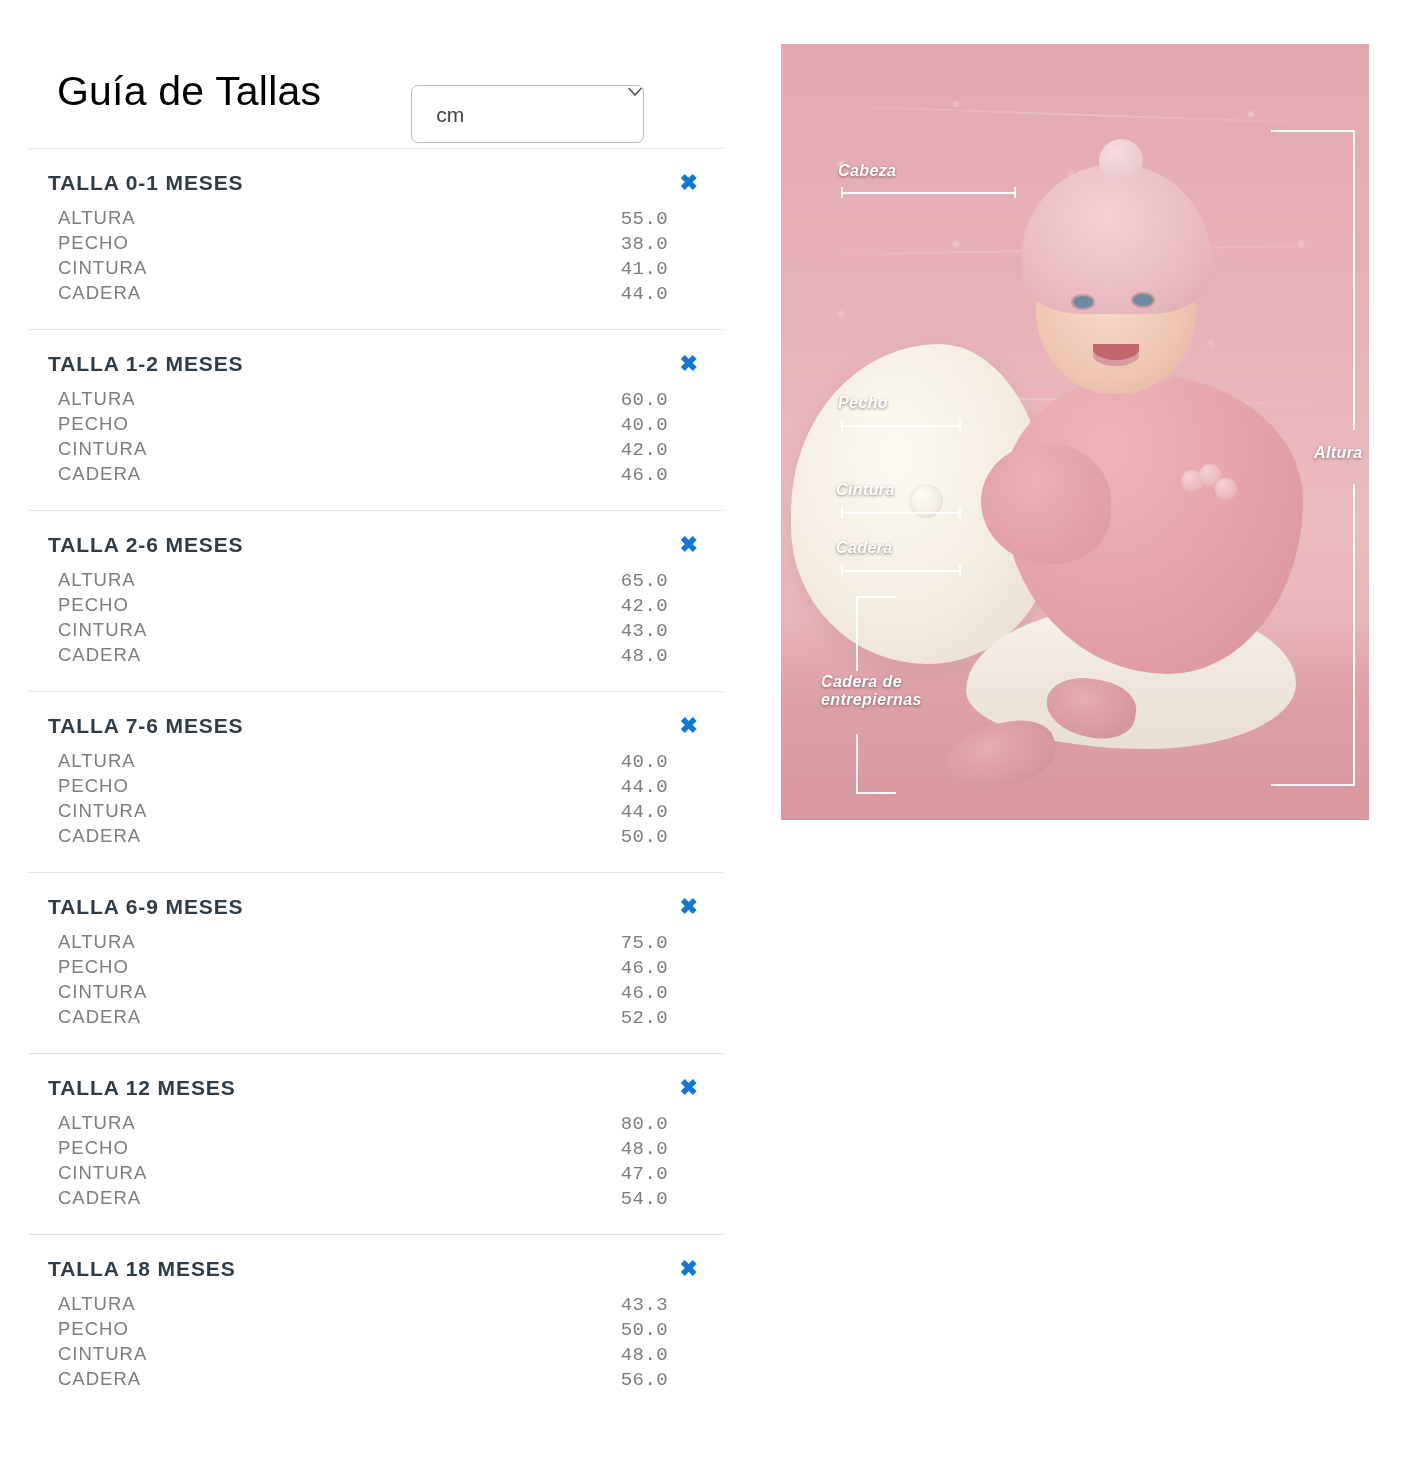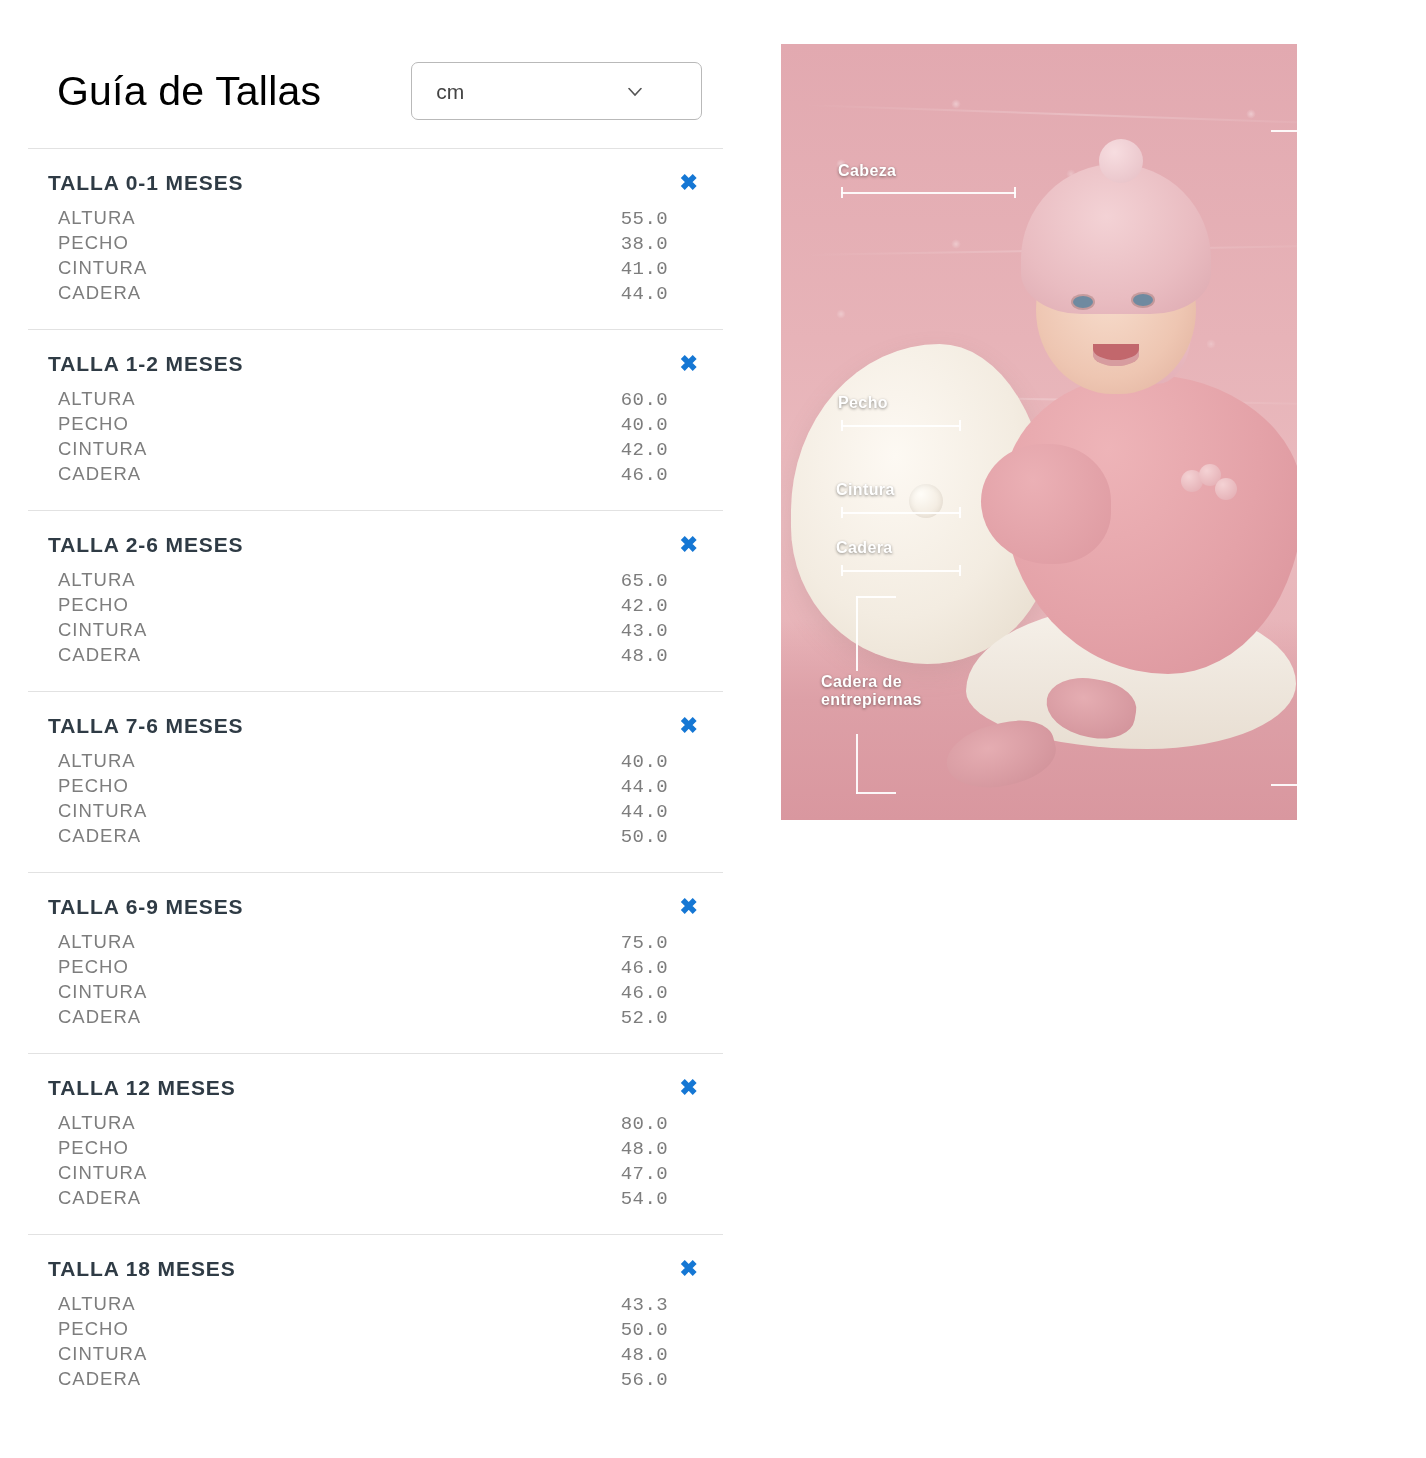--- a/index.html
+++ b/index.html
@@ -40,32 +40,33 @@
     letter-spacing: 0.2px;
     line-height: 1;
     white-space: nowrap;
   }
   #unit-select-wrap {
     position: relative;
     width: 249px;
     height: 58px;
   }
   #unit-select {
-    width: 291px;
+    width: 233px;
     height: 58px;
     border: 1px solid #b9b9b9;
     border-radius: 7px;
     background: #ffffff;
     font-size: 21px;
     color: #444;
     padding: 0 16px 0 24px;
     font-family: "Liberation Sans", sans-serif;
     appearance: none;
     -webkit-appearance: none;
     outline: none;
+    margin-top: 23px;
   }
   #unit-chevron {
     position: absolute;
     right: 18px;
     top: 50%;
     transform: translateY(-50%);
     pointer-events: none;
     color: #555;
     font-size: 15px;
     line-height: 1;
@@ -122,24 +123,25 @@
     width: 90px;
     letter-spacing: 0.4px;
     font-family: Liberation Mono, monospace;
   }
 
   
   #photo-panel {
     position: absolute;
     left: 781px;
     top: 44px;
-    width: 516px;
+    width: 588px;
     height: 776px;
     overflow: hidden;
     background: #4c1d95;
+    font-style: italic;
   }
 
   
   .bg-chair {
     position: absolute;
     inset: 0;
     background:
       radial-gradient(ellipse 55% 35% at 50% 102%, #e6a7ad 0%, rgba(230,167,173,0) 70%),
       linear-gradient(180deg, #e2a9b0 0%, #e7b3b8 38%, #eabbbf 62%, #e4a9af 100%);
   }

